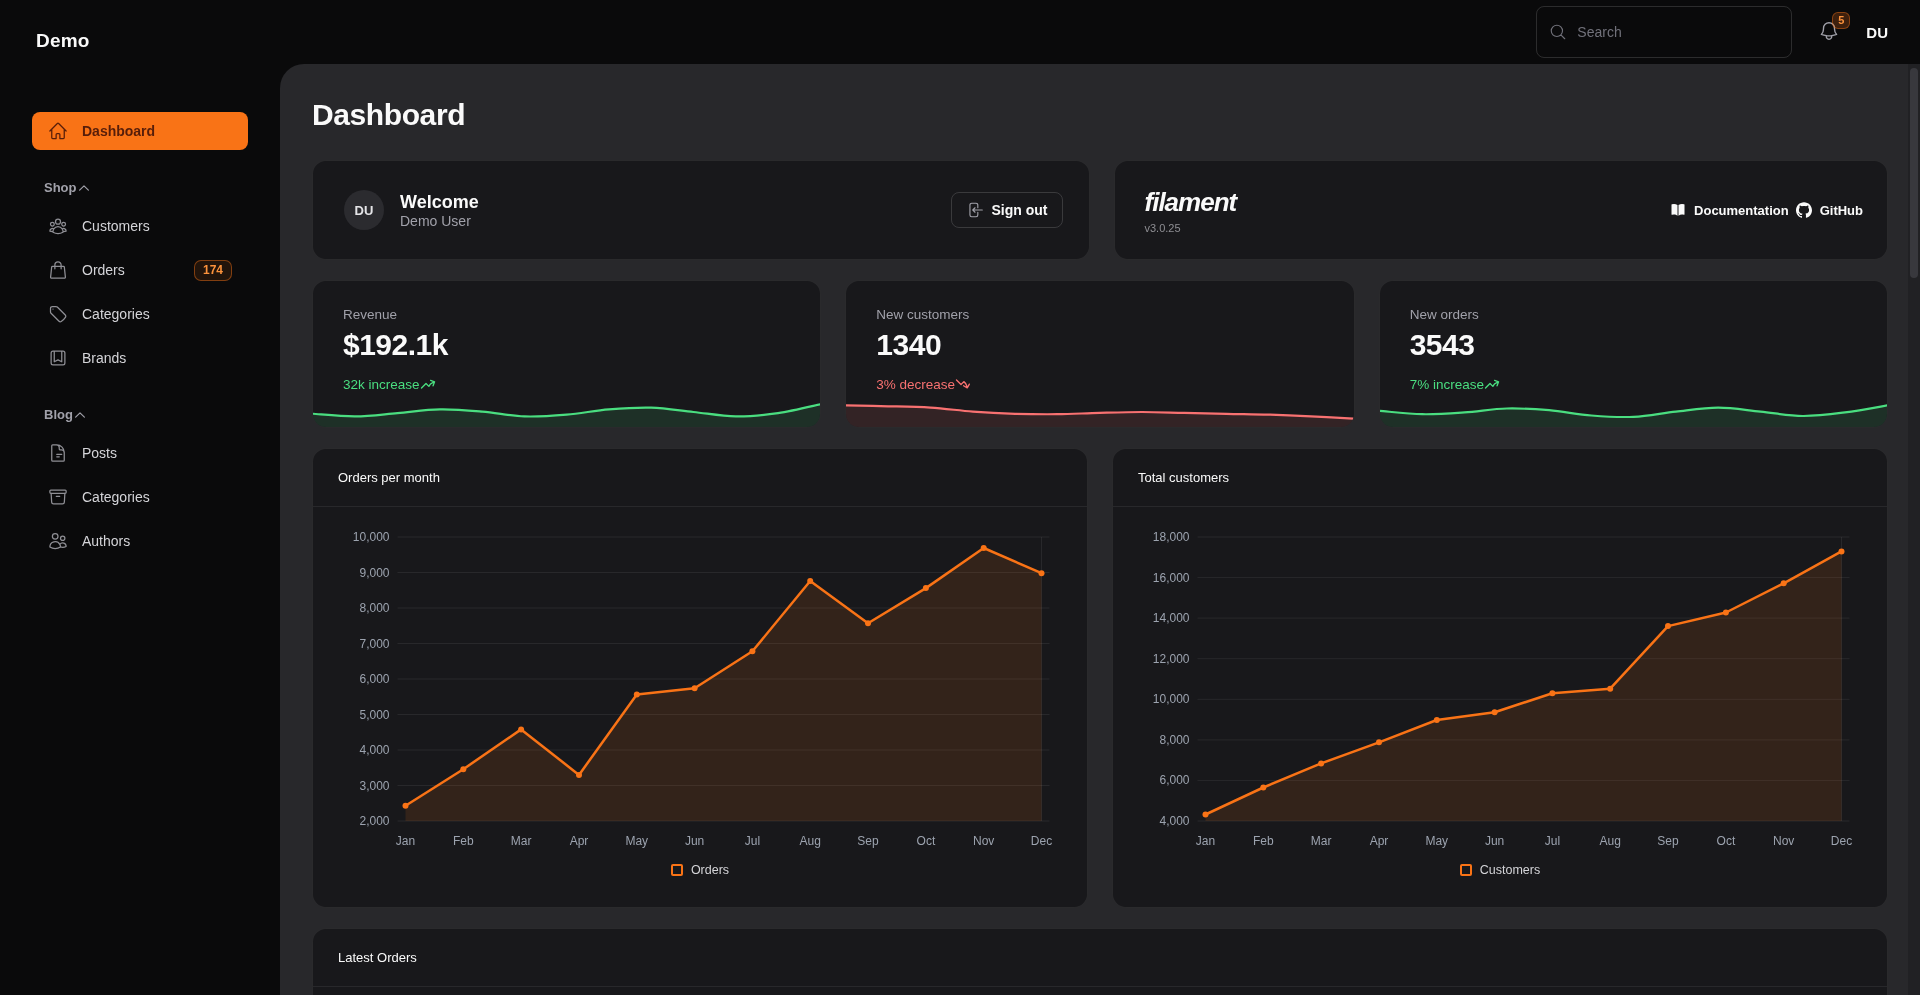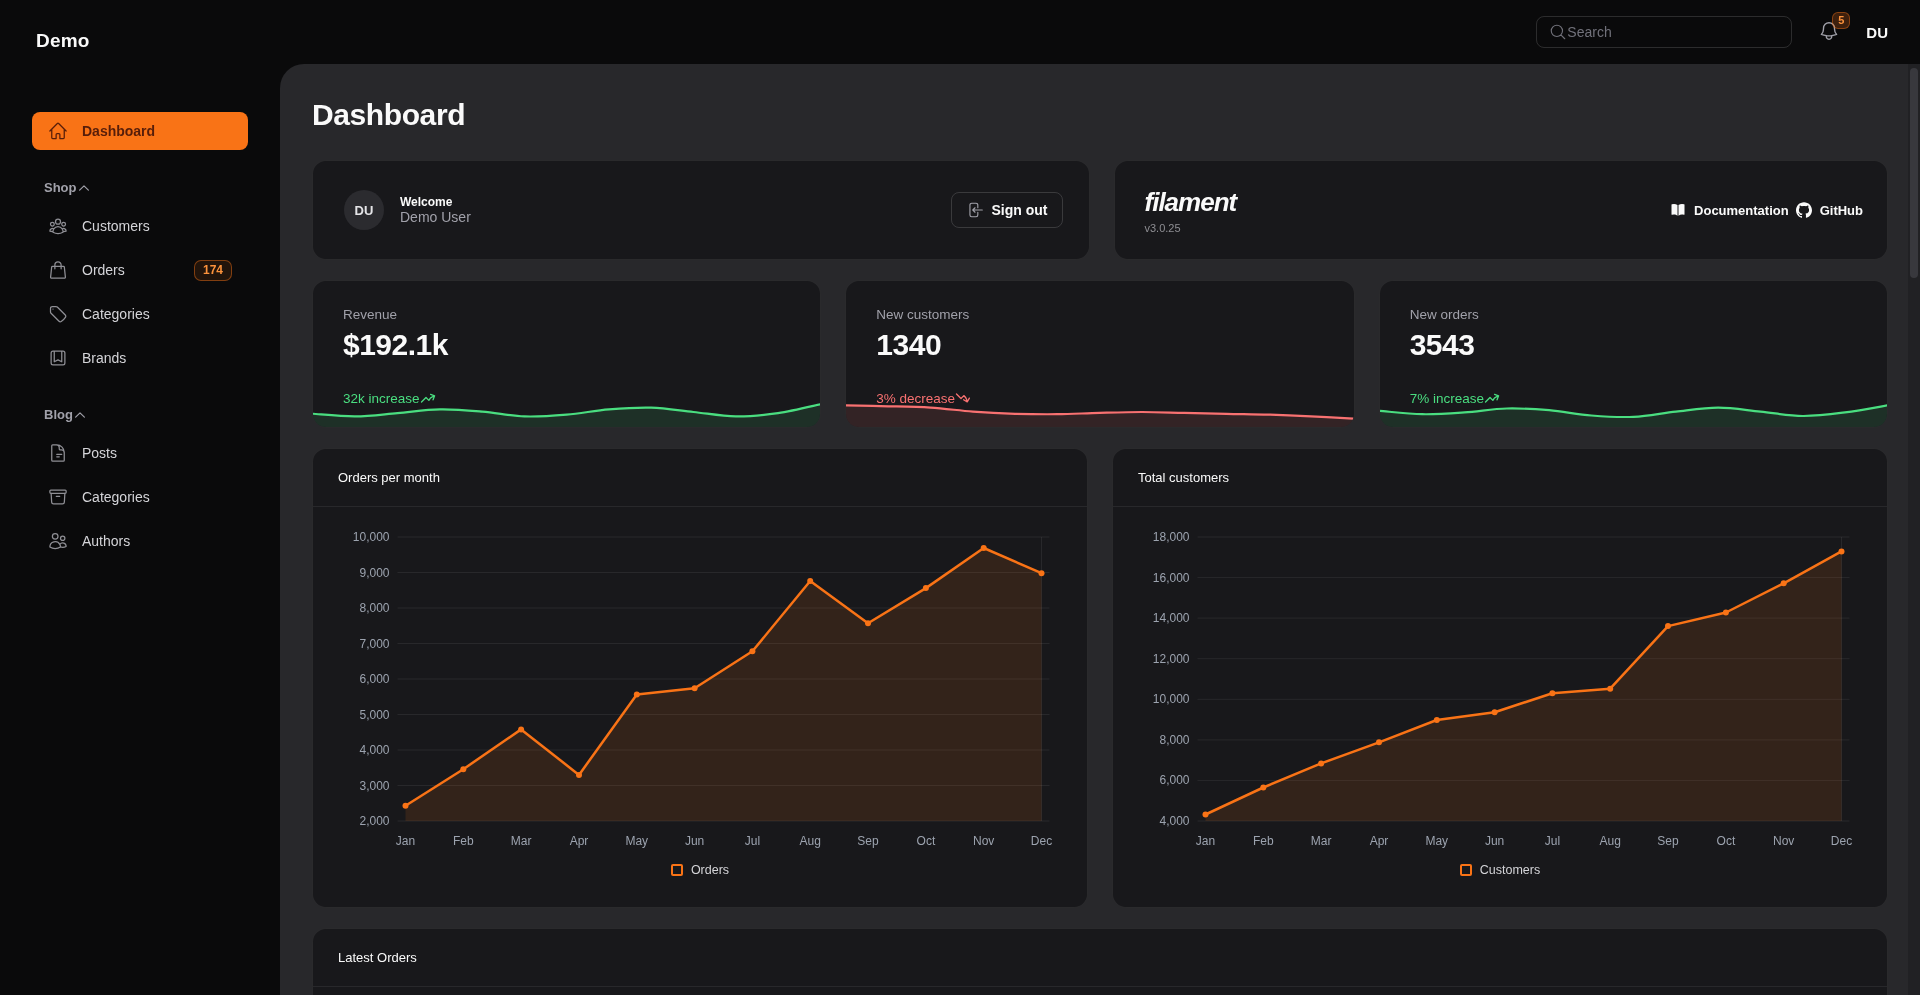--- a/index.html
+++ b/index.html
@@ -18,59 +18,59 @@
   .nav-item.active .icon{color:#571e0a}
   .nav-group{display:flex;align-items:center;justify-content:flex-start;margin:30px 0 12px;
     padding:0 12px 0 12px;font-size:13px;font-weight:700;color:#a1a1aa;cursor:pointer}
   .nav-group .icon{color:#a1a1aa}
   .badge{margin-left:auto;font-size:12px;font-weight:600;color:#fb923c;background:rgba(249,115,22,.10);
     border:1px solid rgba(249,115,22,.45);border-radius:7px;padding:2px 8px;line-height:1.25}
 
   
   .right{flex:1;display:flex;flex-direction:column;position:relative;min-width:0}
   .topbar{height:64px;flex:none;display:flex;align-items:center;justify-content:flex-end;gap:26px;padding:0 32px}
-  .search{display:flex;align-items:center;gap:0;width:256px;height:32px;padding:0 12px;
+  .search{display:flex;align-items:center;gap:10px;width:256px;height:52px;padding:0 12px;
     border:1px solid rgba(255,255,255,.14);border-radius:8px;color:#71717a}
   .search input{flex:1;min-width:0;background:none;border:none;outline:none;color:#e4e4e7;font-size:14px;font-family:inherit}
   .search input::placeholder{color:#71717a}
   .bell{position:relative;background:none;border:none;color:#a1a1aa;cursor:pointer;padding:0}
   .bell-badge{position:absolute;top:-8px;right:-10px;background:rgba(249,115,22,.22);border:1px solid rgba(249,115,22,.4);
     color:#fb923c;font-size:11px;font-weight:700;border-radius:6px;padding:1px 5px;line-height:1.2}
   .user{font-size:15px;font-weight:700;cursor:pointer}
 
   .main{flex:1;background:#28282b;border-top-left-radius:24px;padding:0 32px;overflow:hidden}
   h1{font-size:30px;font-weight:700;margin-top:34px;letter-spacing:-.4px}
 
   .row{display:flex;gap:24px;margin-top:20px}
   .row.first{margin-top:28px}
   .card{background:#18181b;border:1px solid rgba(255,255,255,.08);border-radius:14px}
 
   
   .welcome-card{flex:1;height:100px;display:flex;align-items:center;padding:0 26px 0 31px}
   .avatar{width:40px;height:40px;border-radius:50%;background:#2b2b2f;display:flex;align-items:center;
     justify-content:center;font-size:13px;font-weight:600;color:#e4e4e7;flex:none}
   .welcome-text{margin-left:16px}
-  .w-title{font-size:12px;font-weight:600}
+  .w-title{font-size:18px;font-weight:600}
   .w-sub{font-size:14px;color:#a1a1aa;}
   .btn{margin-left:auto;display:flex;align-items:center;gap:8px;height:36px;padding:0 14px;border-radius:8px;
     border:1px solid rgba(255,255,255,.15);background:transparent;color:#fafafa;font-size:14px;font-weight:600;
     font-family:inherit;cursor:pointer}
   .btn .icon{color:#a1a1aa}
 
   .filament-card{flex:1;height:100px;display:flex;align-items:center;padding:0 24px 0 30px}
   .f-logo{font-size:26px;font-weight:800;font-style:italic;letter-spacing:-1px}
   .f-ver{font-size:11px;color:#8e8e93;margin-top:4px}
   .f-links{margin-left:auto;display:flex;flex-direction:row;align-items:flex-start;gap:7px}
   .f-link{display:flex;align-items:center;gap:8px;font-size:13px;font-weight:600;color:#fafafa;text-decoration:none;cursor:pointer}
 
   
   .stat-card{flex:1;height:148px;position:relative;overflow:hidden;padding:26px 30px 0}
   .stat-label{font-size:13.5px;color:#a1a1aa}
   .stat-value{font-size:30px;font-weight:700;margin-top:6px;letter-spacing:-.5px}
-  .stat-delta{display:flex;align-items:center;margin-top:28px;font-size:13.5px}
+  .stat-delta{display:flex;align-items:center;margin-top:14px;font-size:13.5px}
   .spark{position:absolute;left:0;bottom:0;width:100%;height:30px;display:block}
 
   
   .chart-card{flex:1;height:460px;display:flex;flex-direction:column;min-width:0}
   .chart-header{padding:21px 25px;font-size:13px;font-weight:400;border-bottom:1px solid rgba(255,255,255,.07)}
   .chart-body{padding:8px 28px 0}
   .chart-legend{display:flex;align-items:center;justify-content:center;gap:8px;margin-top:4px;
     font-size:12.5px;color:#d4d4d8;cursor:pointer}
   .legend-swatch{width:12px;height:12px;border-radius:2px;border:2px solid #f97316}
 

